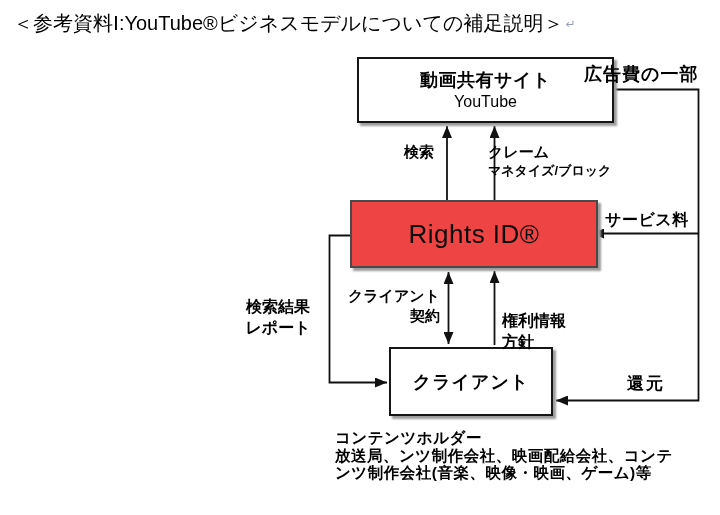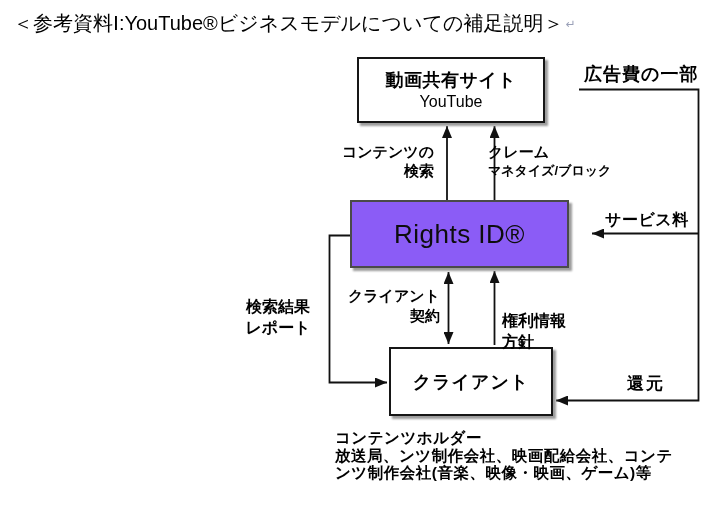--- a/index.html
+++ b/index.html
@@ -10,25 +10,25 @@
   .abs{position:absolute;}
   .title{
     left:13px;top:10px;font-size:20px;font-weight:400;letter-spacing:0px;white-space:nowrap;
   }
   .pmark{color:#9aa0b8;font-size:12px;margin-left:2px;vertical-align:2px;}
   svg.connectors{position:absolute;left:0;top:0;}
   .node{
     box-sizing:border-box;display:flex;flex-direction:column;align-items:center;justify-content:center;
     background:#fff;border:2.2px solid #161616;box-shadow:3px 3px 2px #9c9c9c;text-align:center;
   }
-  .node-youtube{left:357px;top:57px;width:188px;height:66px;justify-content:center;}
+  .node-youtube{left:357px;top:57px;width:257px;height:66px;justify-content:center;}
   .node-youtube .l1{font-size:18px;font-weight:700;line-height:23px;letter-spacing:0.5px;}
   .node-youtube .l2{font-size:16px;font-weight:400;line-height:20px;}
   .node-rights{
-    left:350px;top:200px;width:219px;height:68px;background:#8b5cf6;border-color:#4a4a4a;
+    left:350px;top:200px;width:248px;height:68px;background:#ef4444;border-color:#4a4a4a;
   }
   .node-rights .l1{font-size:26px;font-weight:400;color:#0d0d0d;letter-spacing:0.5px;}
   .node-client{left:389px;top:347px;width:164px;height:69px;}
   .node-client .l1{font-size:18px;font-weight:700;letter-spacing:1px;}
   .lbl{font-weight:700;white-space:nowrap;}
   .lbl-ad-fee{left:584px;top:62px;font-size:18px;letter-spacing:1px;}
   .lbl-service-fee{left:605px;top:210px;font-size:16px;letter-spacing:0.5px;}
   .lbl-kangen{left:627px;top:372px;font-size:17px;letter-spacing:2px;}
   .lbl-content-search{left:330px;top:142px;width:104px;text-align:right;font-size:15px;line-height:19px;}
   .lbl-claim{left:488px;top:142px;text-align:left;font-size:15px;line-height:19px;}
@@ -75,21 +75,20 @@
     <div class="l1">Rights ID®</div>
   </div>
 
   <div class="abs node node-client">
     <div class="l1">クライアント</div>
   </div>
 
   <div class="abs lbl lbl-ad-fee">広告費の一部</div>
 
   <div class="abs lbl lbl-content-search">
-    <div>コンテンツの</div>
     <div>検索</div>
   </div>
 
   <div class="abs lbl lbl-claim">
     <div>クレーム</div>
     <div class="s2">マネタイズ/ブロック</div>
   </div>
 
   <div class="abs lbl lbl-service-fee">サービス料</div>
 

